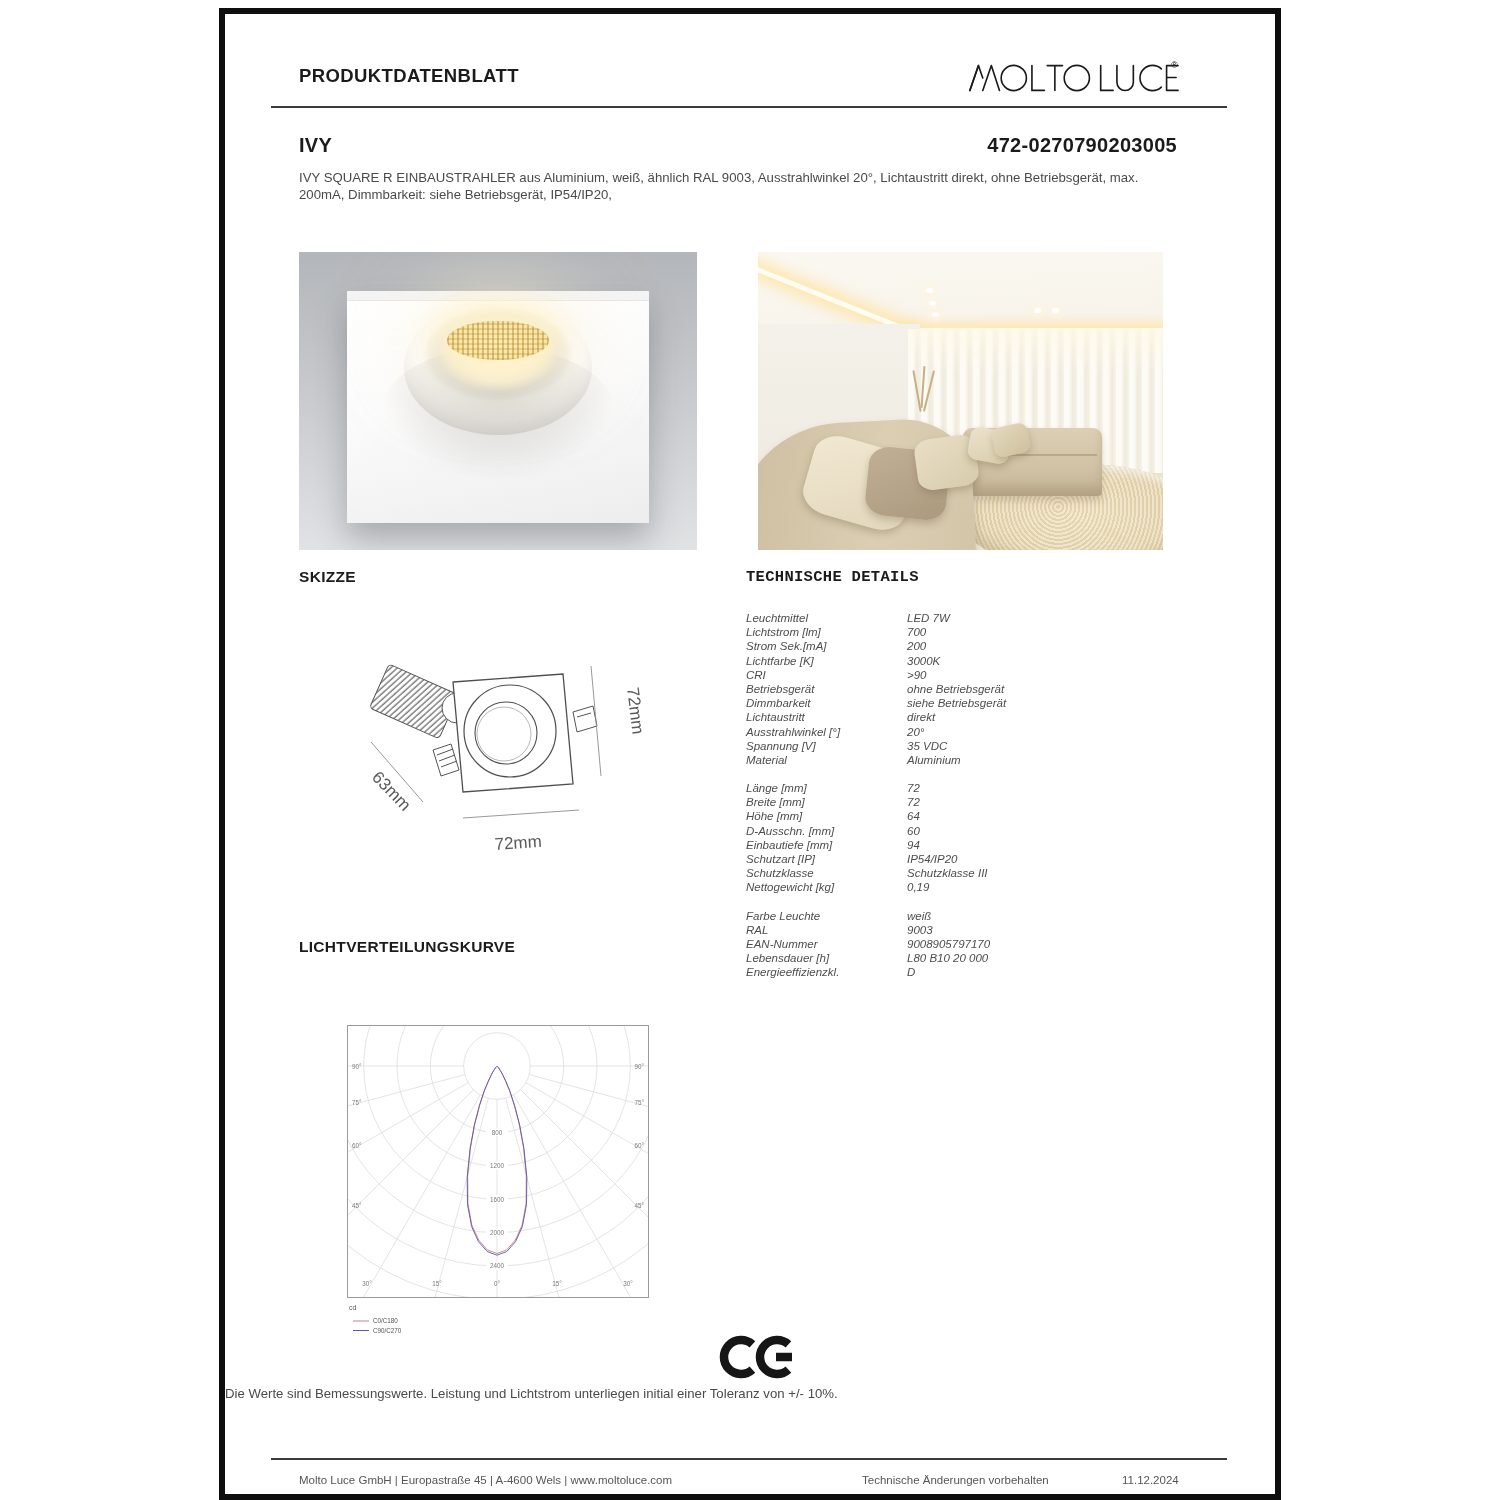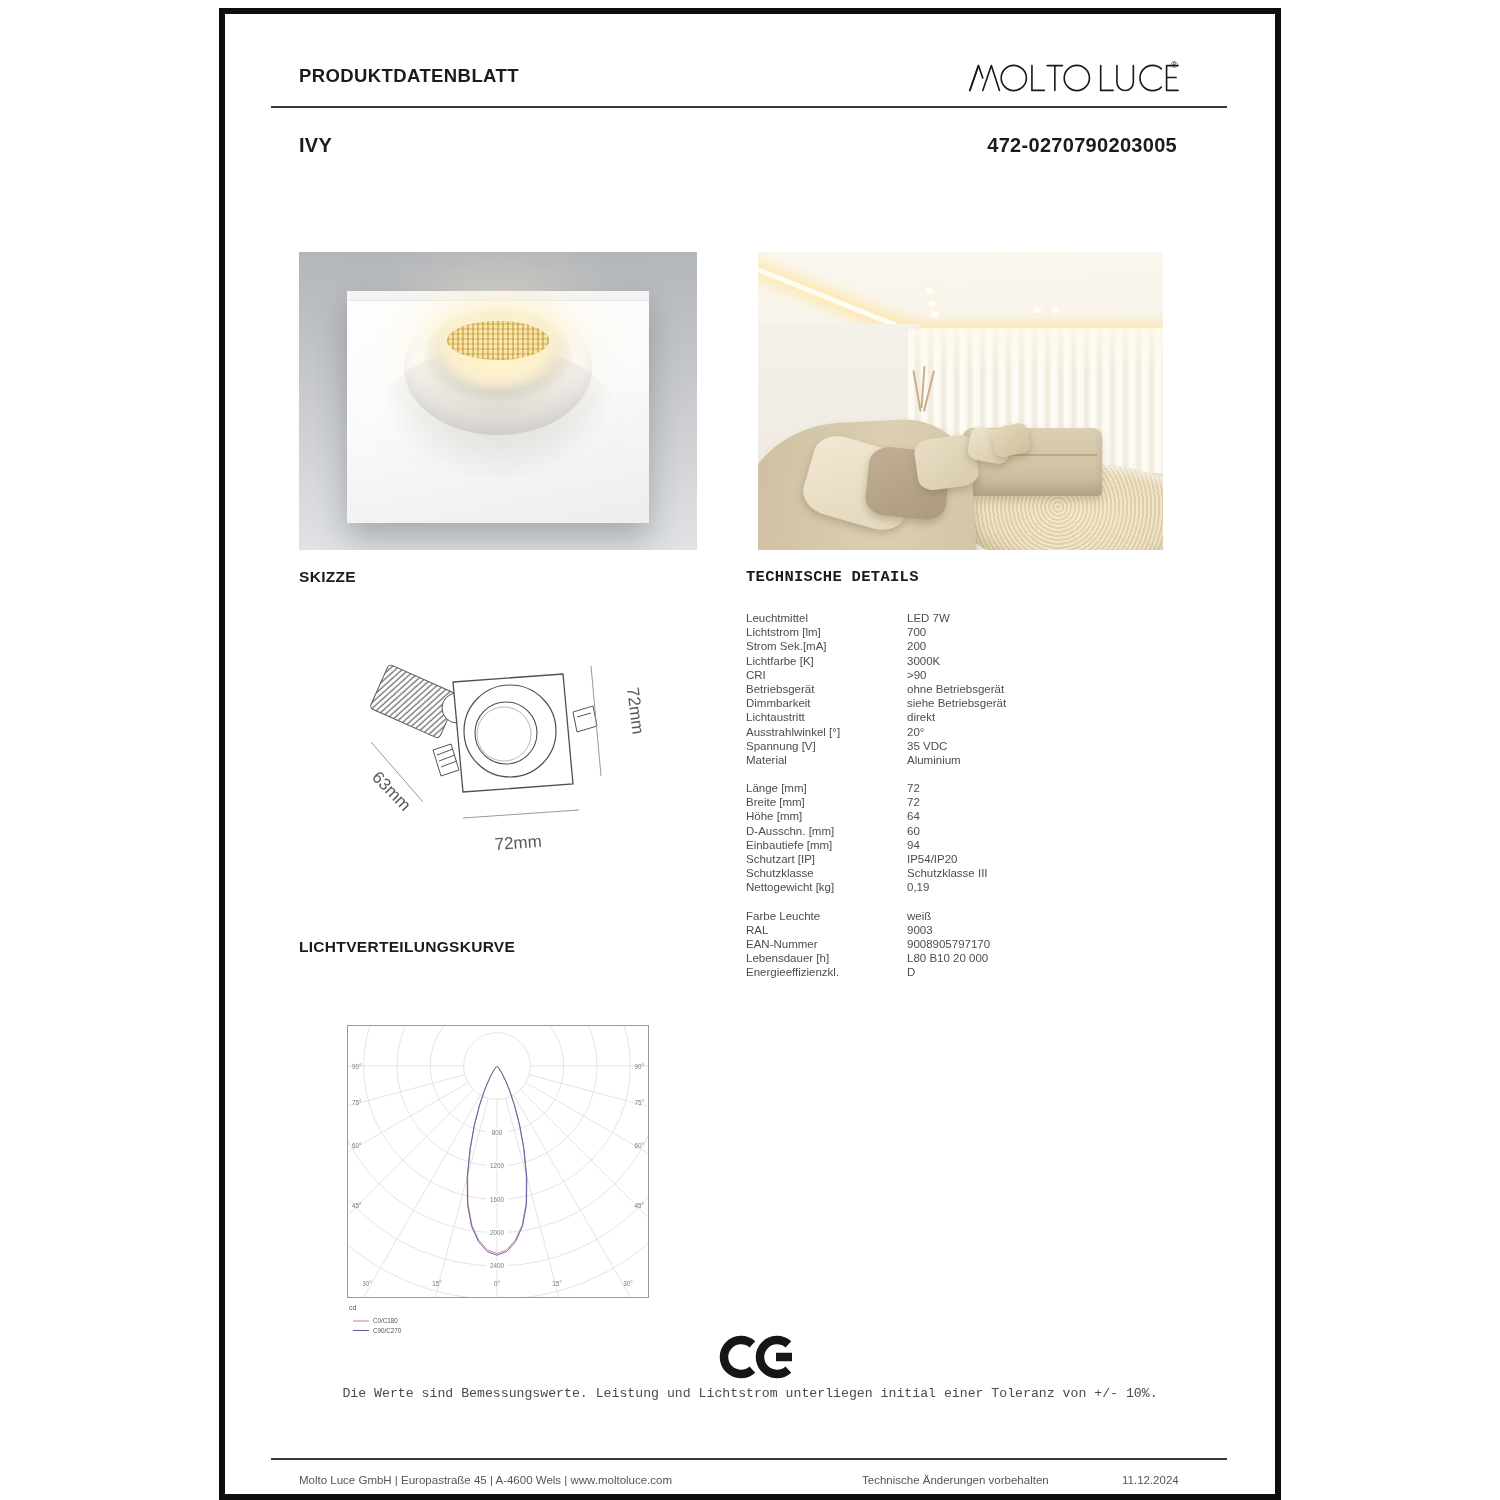--- a/index.html
+++ b/index.html
@@ -75,32 +75,32 @@
   .rm-pillow{position:absolute;border-radius:26%;box-shadow:0 4px 7px rgba(110,95,65,.3);}
   .rm-p1{left:12%;top:64%;width:26%;height:27%;transform:rotate(16deg);background:linear-gradient(150deg,#f2e9d3,#e2d6bb);}
   .rm-p2{left:27%;top:66%;width:20%;height:23%;transform:rotate(6deg);background:linear-gradient(150deg,#c2b096,#ab997e);}
   .rm-p3{left:39%;top:62%;width:15%;height:17%;transform:rotate(-8deg);background:linear-gradient(150deg,#e9dfc7,#d8cbab);}
   .rm-p4{left:52%;top:59.5%;width:10%;height:11%;transform:rotate(10deg);background:linear-gradient(150deg,#ece3cc,#d9ccab);}
   .rm-p5{left:58%;top:58%;width:9%;height:10%;transform:rotate(-12deg);background:linear-gradient(150deg,#e4d9be,#cfc09d);}
   .rm-stem{position:absolute;width:2px;height:42px;background:#c8ae83;border-radius:2px;}
 
   
   .tech-table{left:521px;top:597px;width:440px;font-size:11.5px;color:#4d4d4d;}
-  .tech-group{margin-bottom:14px;}
+  .tech-group{margin-bottom:14px;font-style:italic;}
   .tech-row{display:flex;height:14.2px;line-height:14.2px;}
   .tech-row .tl{width:161px;flex:none;}
   .tech-row .tv{flex:1;}
 
   
   .ldc-wrap{left:122px;top:1011px;width:302px;height:315px;}
   svg text{font-family:"Liberation Sans",sans-serif;}
 
   
   .ce{left:494px;top:1317px;}
-  .notes{left:0;top:1371px;width:100%;text-align:center;font-size:13.2px;line-height:17px;color:#4a4a4a;font-family:Liberation Mono, monospace;}
+  .notes{left:0;top:1371px;width:100%;text-align:left;font-size:13.2px;line-height:17px;color:#4a4a4a;}
 
   
   .footer-item{top:1460px;font-size:11.5px;color:#555;}
   .f-company{left:74px;}
   .f-changes{left:637px;}
   .f-date{left:897px;}
 
   .sketch-svg{left:140px;top:640px;}
 </style>
 </head>
@@ -126,20 +126,21 @@
           <path d="M209,7 L209,33 M209,7 L221,7 M209,19.5 L219,19.5 M209,33 L221,33"></path>
         </g>
         <text x="214" y="10" font-size="9" fill="#1a1a1a">®</text>
       </svg>
     </div>
 
     <div class="abs rule rule-top"></div>
 
     <div class="abs prod-name">IVY</div>
     <div class="abs prod-no">472-0270790203005</div>
+    <div class="abs prod-desc">IVY SQUARE R EINBAUSTRAHLER aus Aluminium, weiß, ähnlich RAL 9003, Ausstrahlwinkel 20°, Lichtaustritt direkt, ohne Betriebsgerät, max. 200mA, Dimmbarkeit: siehe Betriebsgerät, IP54/IP20,</div>
 
     <div class="abs photo photo-product">
       <div class="pp-plate">
         <div class="pp-edge"></div>
         <div class="pp-bowl-shadow"></div>
         <div class="pp-recess"></div>
         <div class="pp-led"></div>
       </div>
     </div>
 

